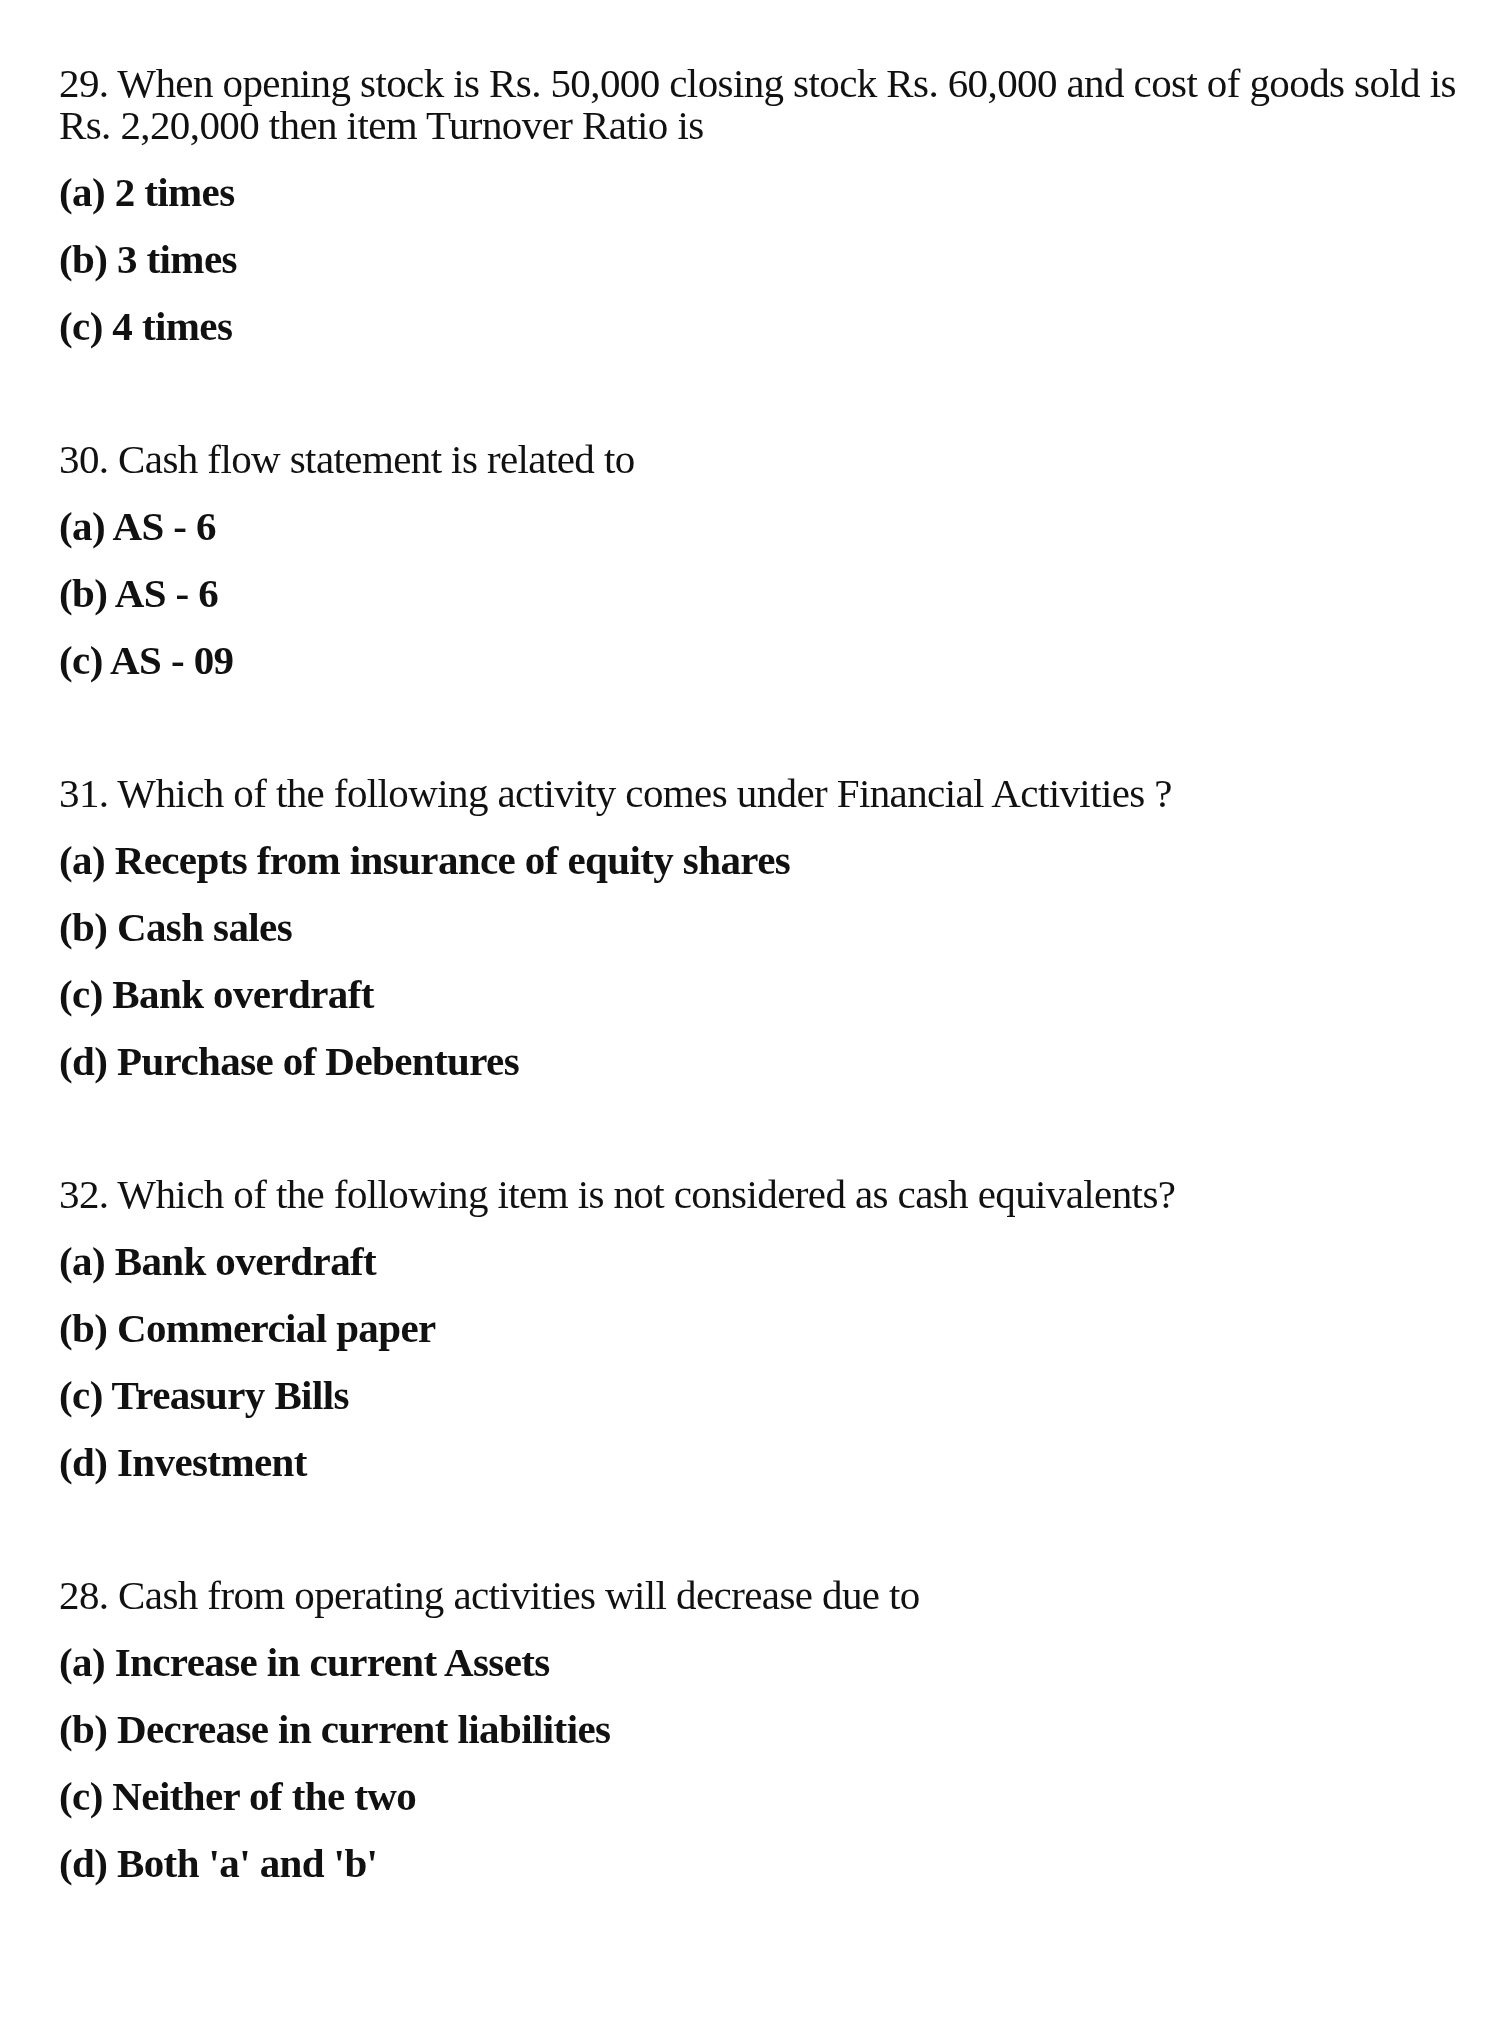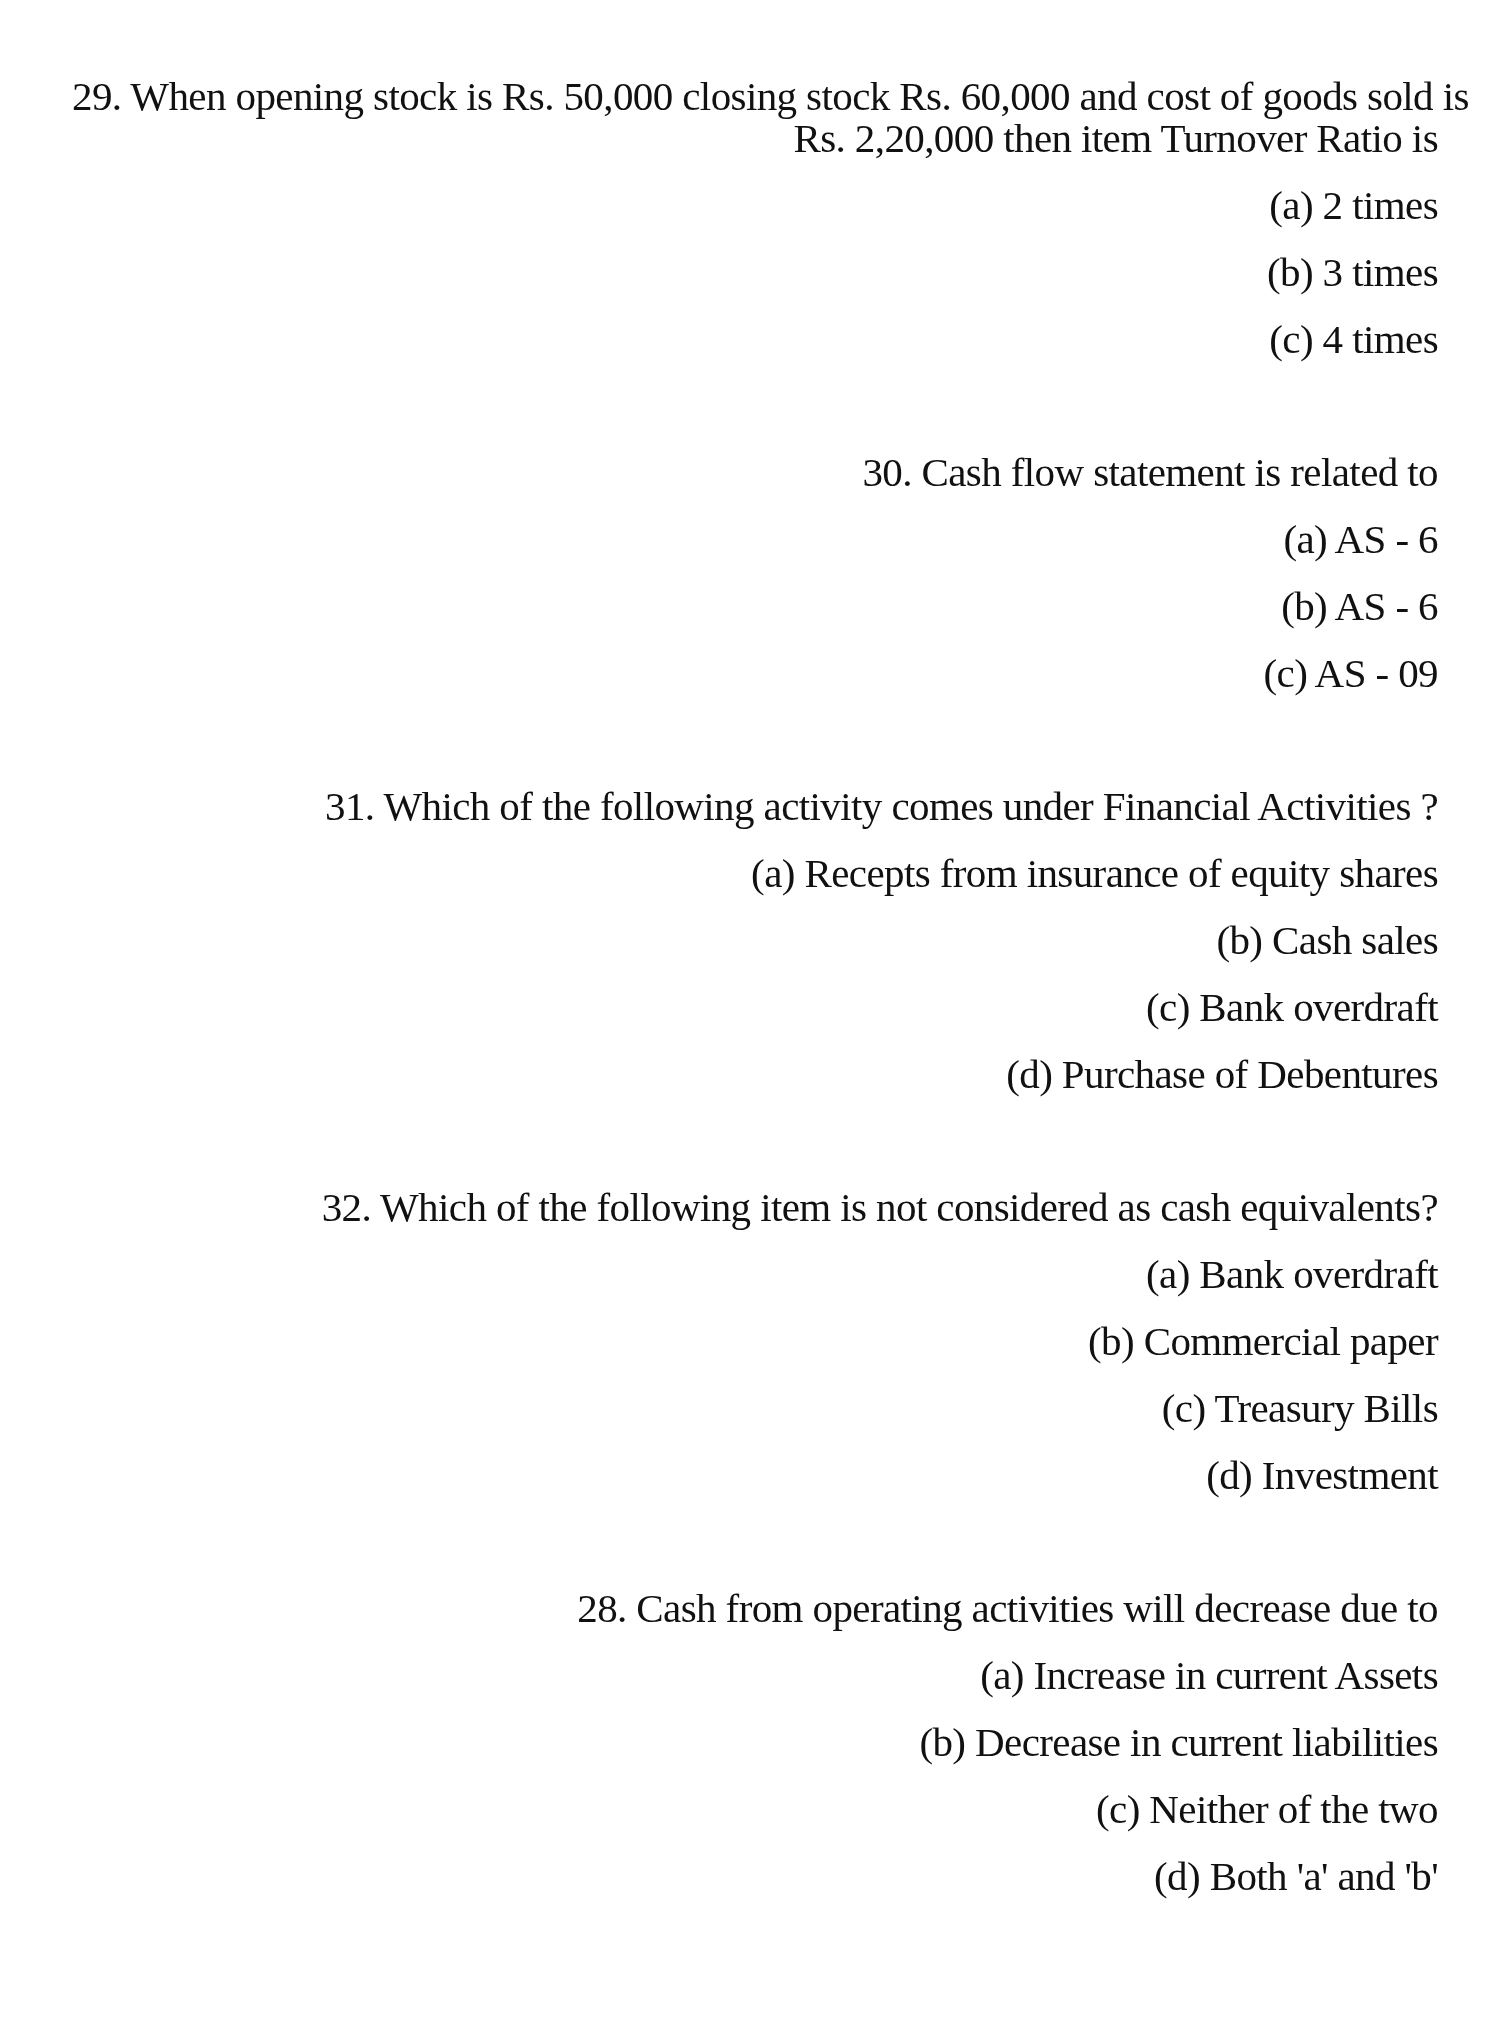--- a/index.html
+++ b/index.html
@@ -11,36 +11,36 @@
     position: relative;
     width: 1505px;
     min-height: 2034px;
     box-sizing: border-box;
     background: #ffffff;
     padding: 58px 50px 0 55px;
     font-family: "Liberation Serif", "DejaVu Serif", serif;
     color: #111111;
   }
   .question-block {
-    margin: 17px;
-    text-align: right;
+    margin: 4px;
   }
   .question-block:not(:first-child) {
     margin-top: 91px;
   }
   .qline, .option {
     display: block;
     font-size: 41px;
     line-height: 42px;
     letter-spacing: -0.6px;
     white-space: nowrap;
     color: #111111;
   }
   .option {
     margin-top: 25px;
+    font-weight: bold;
   }
 </style>
 </head>
 <body>
 
 <div class="page">
 
   <section class="question-block">
     <div>
       <span class="qline">29. When opening stock is Rs. 50,000 closing stock Rs. 60,000 and cost of goods sold is</span>

